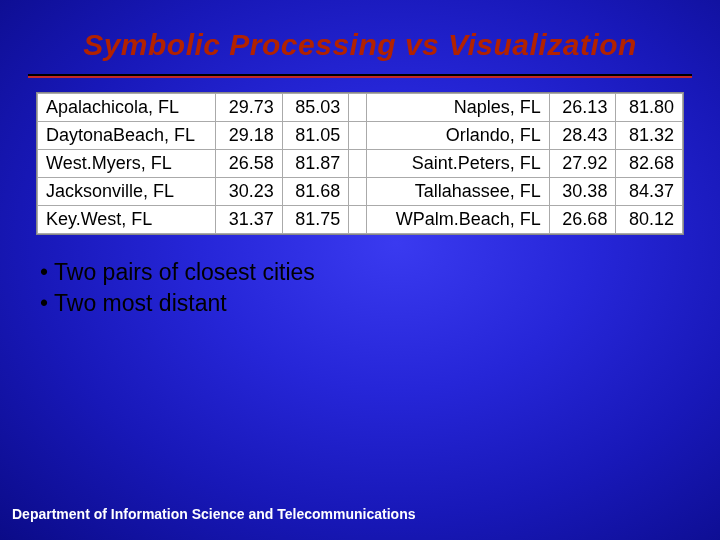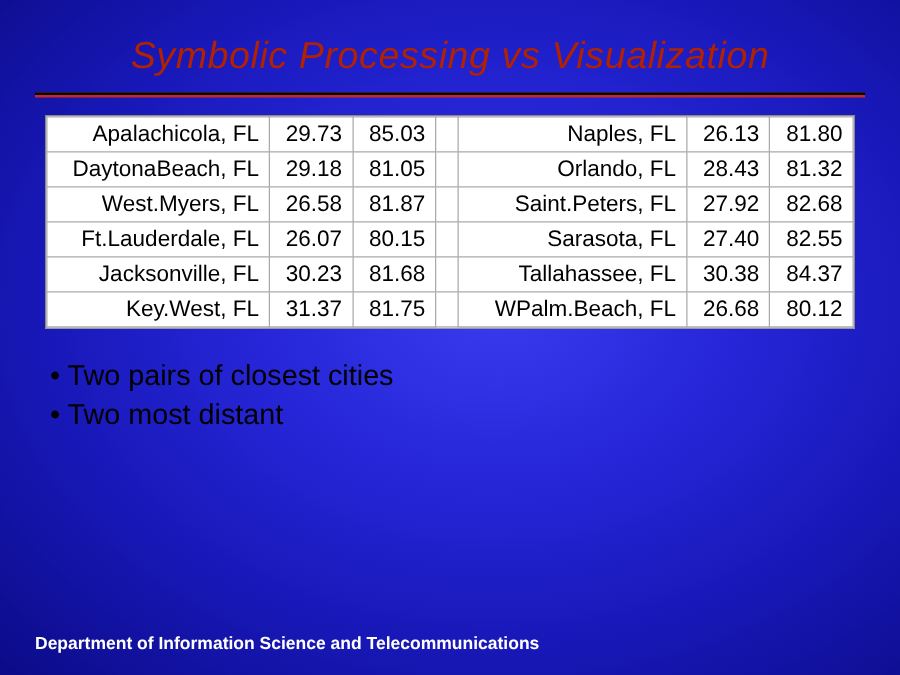--- a/index.html
+++ b/index.html
@@ -4,21 +4,21 @@
 <style>
   * { margin: 0; padding: 0; box-sizing: border-box; }
   html, body { width: 720px; height: 540px; overflow: hidden; }
   body {
     background: radial-gradient(ellipse at 55% 45%, #3a3af0 0%, #2626d8 35%, #1818b8 65%, #0b0b88 100%);
     font-family: Arial, Helvetica, sans-serif;
     position: relative;
   }
   .title {
     text-align: center;
-    font-weight: normal;
+    font-weight: bold;
     font-style: italic;
     font-size: 30px;
     color: #b22200;
     padding-top: 28px;
     letter-spacing: 0.5px;
   }
   .underline {
     margin: 12px 28px 0 28px;
     height: 4px;
     background: #c62828;
@@ -35,35 +35,35 @@
     font-family: Arial, sans-serif;
     font-size: 18px;
     color: #000;
   }
   td {
     border: 1px solid #aaa;
     padding: 3px 8px;
     height: 28px;
     white-space: nowrap;
   }
-  td.city-l { text-align: right; width: 158px; }
+  td.city-l { width: 158px; }
   td.num { text-align: right; width: 62px; }
   td.spacer { width: 6px; border-top: 1px solid #aaa; border-bottom: 1px solid #aaa; background:#fff; }
   td.city-r { text-align: right; width: 170px; }
   .bullets {
     margin: 24px 40px 0 40px;
     color: #000000;
     font-family: Liberation Sans, sans-serif;
     font-size: 23px;
   }
   .bullets div { margin-bottom: 4px; }
   .footer {
     position: absolute;
     bottom: 18px;
-    left: 28px;
+    left: 12px;
     color: #fff;
     font-weight: bold;
     font-size: 14px;
     font-family: Arial, sans-serif;
   }
 </style>
 </head>
 <body>
 
 <div class="title">Symbolic Processing vs Visualization</div>
@@ -93,29 +93,20 @@
         <tr>
           <td class="city-l">West.Myers, FL</td>
           <td class="num">26.58</td>
           <td class="num">81.87</td>
           <td class="spacer"></td>
           <td class="city-r">Saint.Peters, FL</td>
           <td class="num">27.92</td>
           <td class="num">82.68</td>
         </tr>
         <tr>
-          <td class="city-l">Ft.Lauderdale, FL</td>
-          <td class="num">26.07</td>
-          <td class="num">80.15</td>
-          <td class="spacer"></td>
-          <td class="city-r">Sarasota, FL</td>
-          <td class="num">27.40</td>
-          <td class="num">82.55</td>
-        </tr>
-        <tr>
           <td class="city-l">Jacksonville, FL</td>
           <td class="num">30.23</td>
           <td class="num">81.68</td>
           <td class="spacer"></td>
           <td class="city-r">Tallahassee, FL</td>
           <td class="num">30.38</td>
           <td class="num">84.37</td>
         </tr>
         <tr>
           <td class="city-l">Key.West, FL</td>

